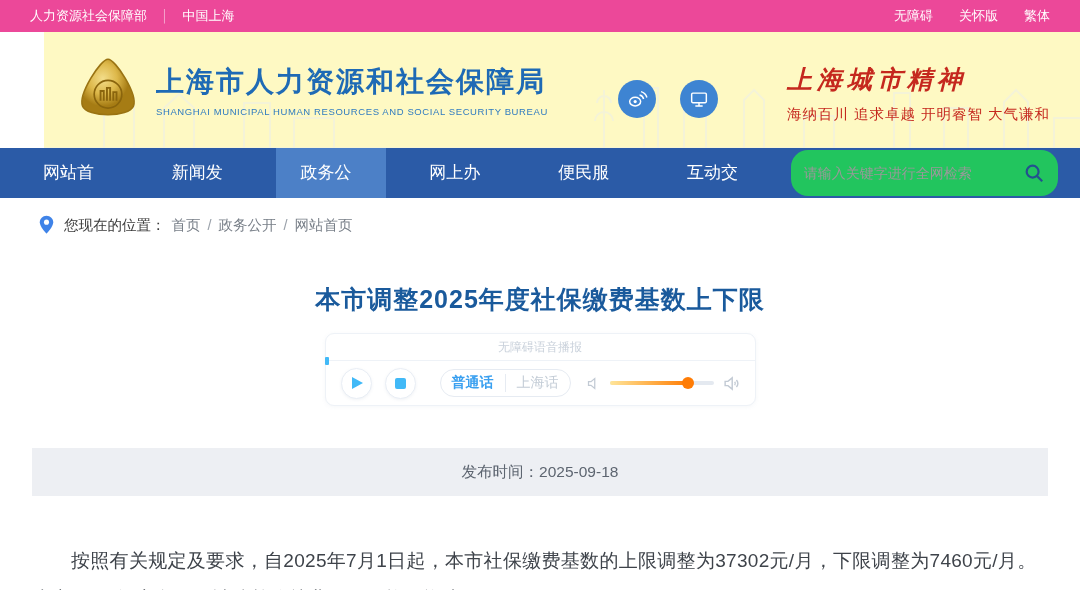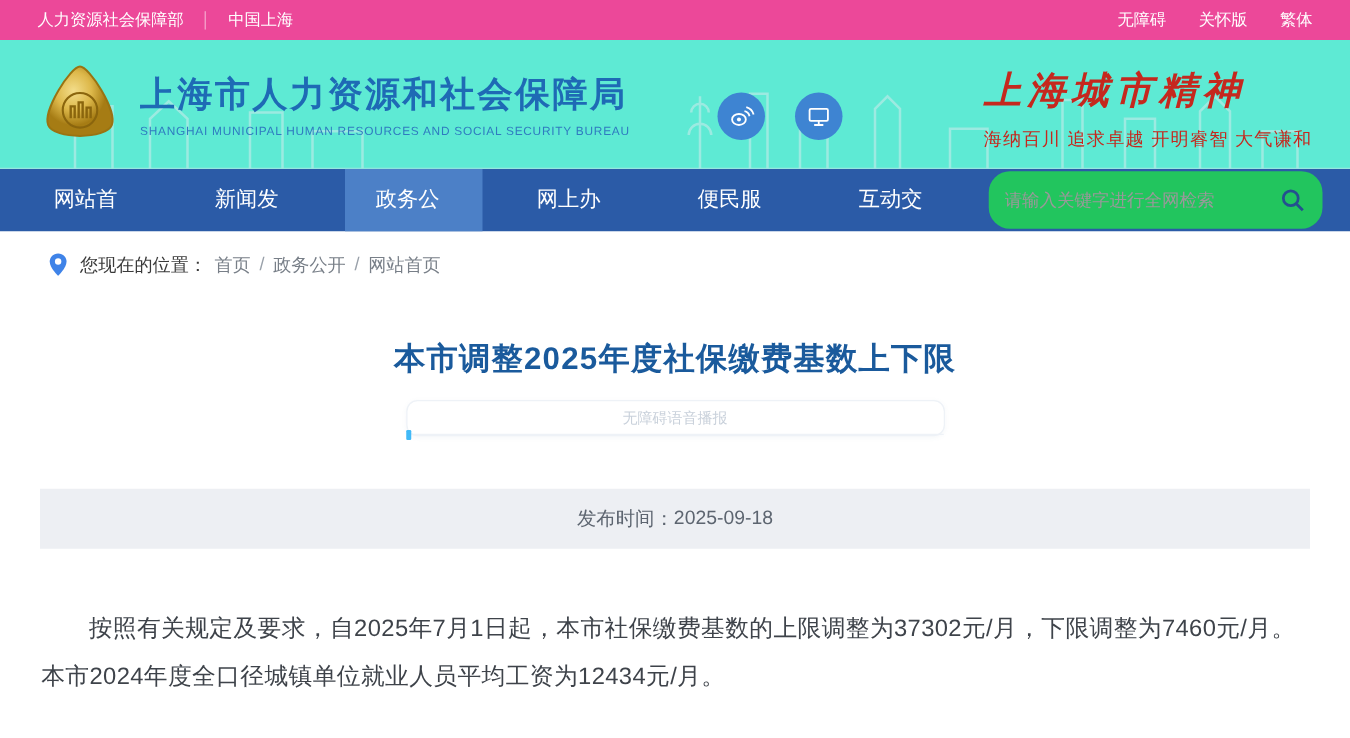--- a/index.html
+++ b/index.html
@@ -8,32 +8,32 @@
 
   
   .topbar { height:32px; background:#ec4899; display:flex; align-items:center;
     justify-content:space-between; padding:0 30px; color:#fff; font-size:13px; }
   .topbar a { color:#fff; text-decoration:none; cursor:pointer; }
   .topbar-left { display:flex; align-items:center; gap:14px; }
   .tb-div { opacity:.55; font-size:12px; }
   .topbar-right { display:flex; align-items:center; gap:26px;text-align:center; }
 
   
-  .header { position:relative; height:103px; background:#5eead4; overflow:hidden; }
+  .header { position:relative; height:116px; background:#fef9c3; overflow:hidden;margin-left:44px; }
   .skyline { position:absolute; left:0; right:0; bottom:0; height:90px; opacity:.45; pointer-events:none; }
   .header-inner { position:relative; height:100%; display:flex; align-items:center; padding:0 30px; }
   .logo { width:68px; height:68px; flex:0 0 68px; }
   .org-block { margin-left:14px; }
   .org-name { color:#1e6ab5; font-size:28px; font-weight:bold; letter-spacing:2px; }
   .org-name-en { color:#2f7bc0; font-size:9.5px; letter-spacing:.6px; margin-top:5px; }
   .icon-group { display:flex; gap:24px; margin-left:70px; margin-top:18px; }
   .circle-icon { width:38px; height:38px; border-radius:50%; background:#3e84d2;
     display:flex; align-items:center; justify-content:center; cursor:pointer; }
   .spirit { margin-left:auto; margin-top:6px; }
-  .spirit-title { color:#c5281e; font-size:30px; font-weight:bold; font-style:italic;
+  .spirit-title { color:#c5281e; font-size:25px; font-weight:bold; font-style:italic;
     font-family:"DejaVu Serif","Liberation Serif",serif; letter-spacing:5px; }
   .spirit-motto { color:#c5281e; font-size:14.5px; margin-top:9px; letter-spacing:1px; }
 
   
   .nav { height:50px; background:#2b5ba7; display:flex; align-items:center; padding:0 18px; }
   .nav-item { color:#fff; font-size:17px; padding:0 25px; height:50px; line-height:50px;
     cursor:pointer; margin-right:18px; text-decoration:none; }
   .nav-item.active { background:#4c80c7; }
   .search-pill { margin-left:auto; margin-right:4px; width:296px; height:46px; background:#22c55e;
     border-radius:17px; display:flex; align-items:center; padding:0 13px; }
@@ -191,20 +191,46 @@
   <a class="crumb-link">网站首页</a>
 </div>
 
 <h1 class="article-title">本市调整2025年度社保缴费基数上下限</h1>
 
 <div class="player">
   <div class="player-top">无障碍语音播报</div>
   <div style="position:relative">
     <div class="progress-marker"></div>
   </div>
+  <div class="player-controls">
+    <div class="ctl-circle">
+      <div class="play-tri"></div>
+    </div>
+    <div class="ctl-circle ctl-stop">
+      <div class="stop-sq"></div>
+    </div>
+    <div class="lang-pill">
+      <span class="lang-opt sel">普通话</span>
+      <span class="lang-opt unsel">上海话</span>
+    </div>
+    <div class="vol-group">
+      <svg width="15" height="15" viewBox="0 0 24 24" fill="none" stroke="#c2cad4" stroke-width="2">
+        <path d="M4 9 h4 l6 -5 v16 l-6 -5 H4 z"></path>
+      </svg>
+      <div class="vol-track">
+        <div class="vol-fill"></div>
+        <div class="vol-handle"></div>
+      </div>
+      <svg width="17" height="17" viewBox="0 0 24 24" fill="none" stroke="#c2cad4" stroke-width="2">
+        <path d="M3 9 h4 l6 -5 v16 l-6 -5 H3 z"></path>
+        <path d="M16.5 9.5 a4 4 0 0 1 0 5"></path>
+        <path d="M19 7 a8 8 0 0 1 0 10"></path>
+      </svg>
+    </div>
+  </div>
 </div>
 
 <div class="date-bar">
   <span>发布时间：</span>
   <span>2025-09-18</span>
 </div>
 
 <p class="article-body">按照有关规定及要求，自2025年7月1日起，本市社保缴费基数的上限调整为37302元/月，下限调整为7460元/月。本市2024年度全口径城镇单位就业人员平均工资为12434元/月。</p>
 
 </body></html>

